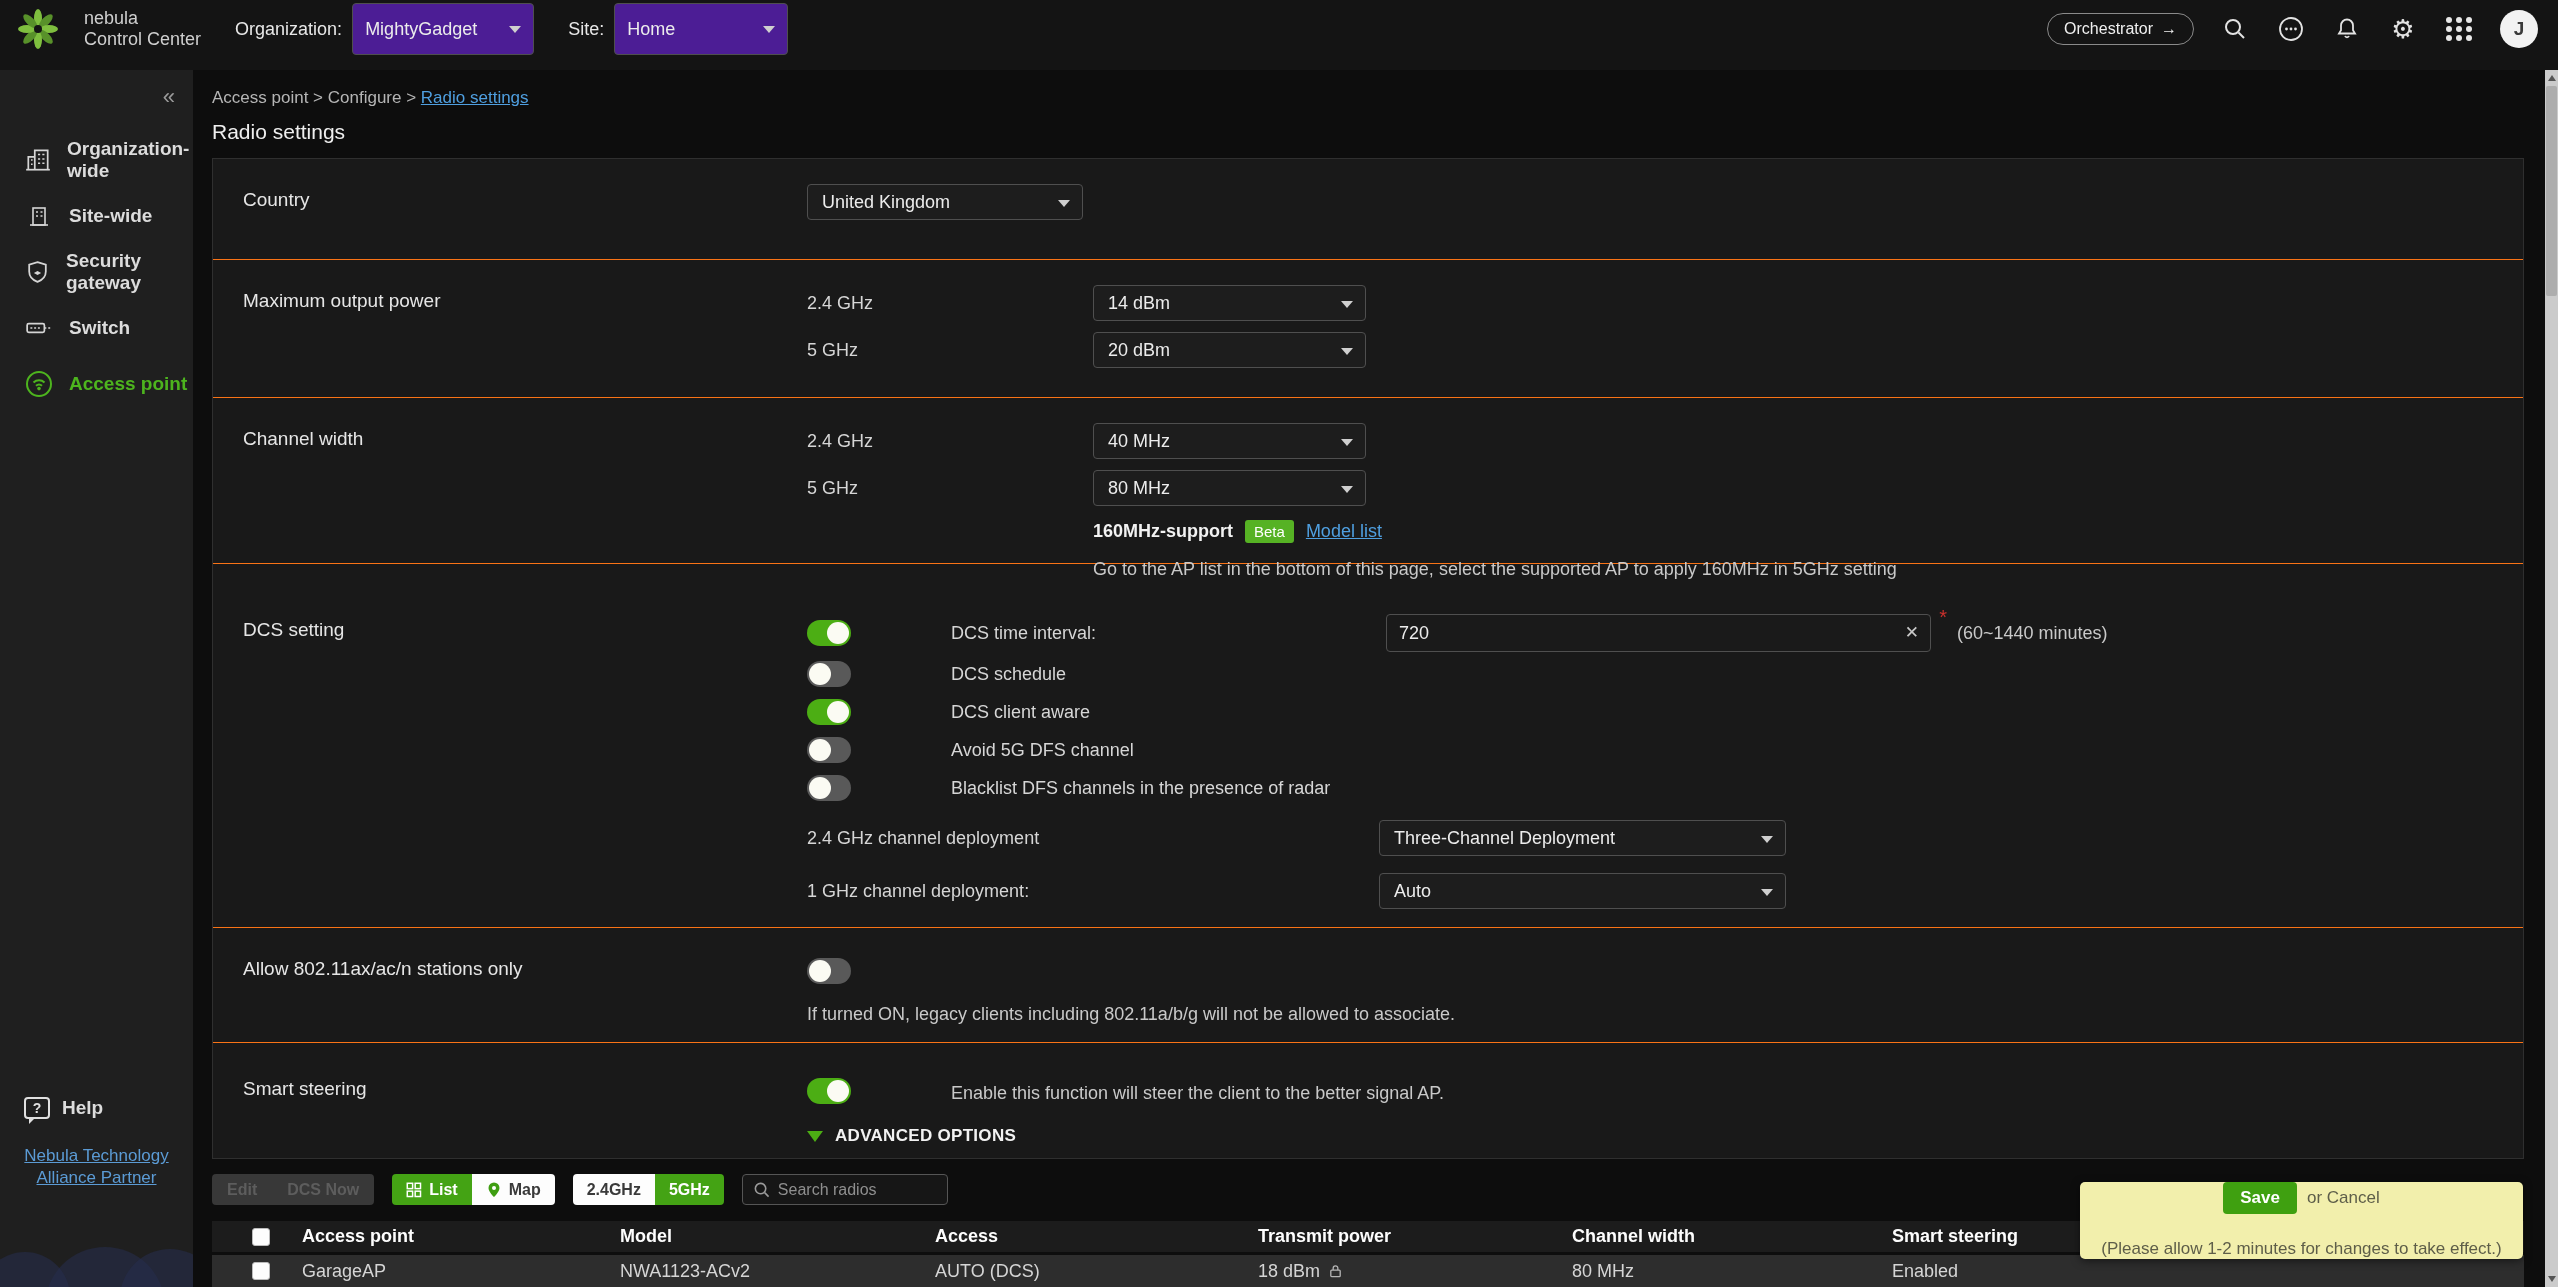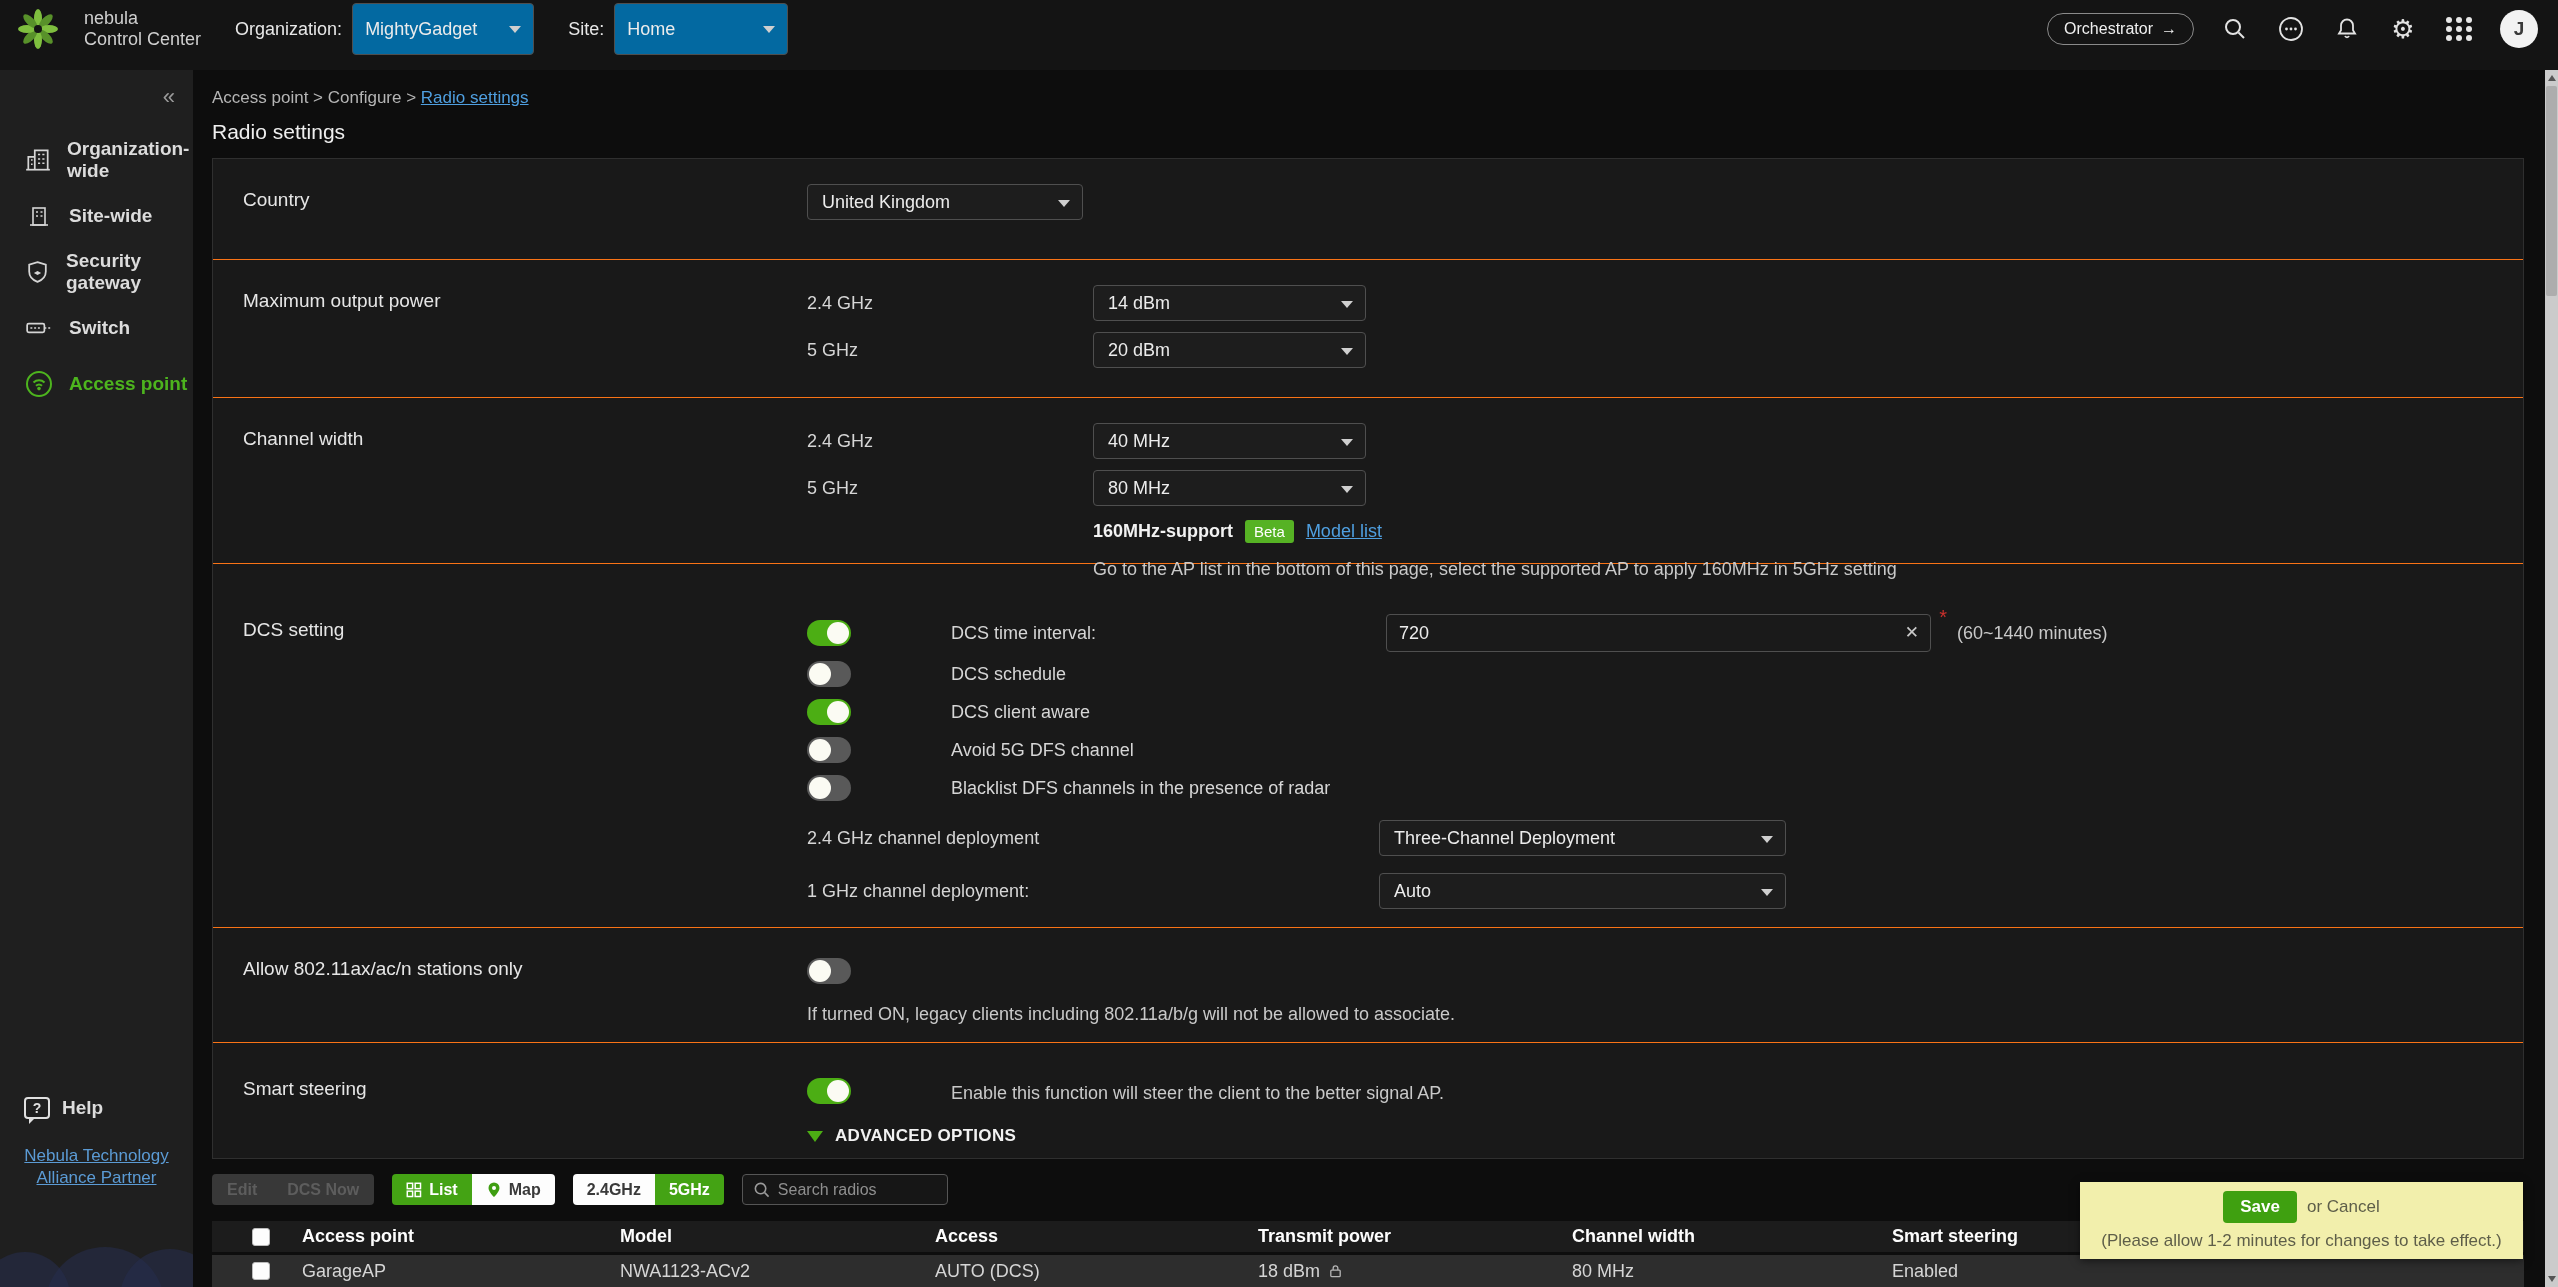--- a/index.html
+++ b/index.html
@@ -8,21 +8,21 @@
   .page { position:relative; width:2558px; height:1287px; background:#0d0d0d; color:#d9d9d9; }
 
   
   .header { position:absolute; top:0; left:0; width:100%; height:70px; background:#141414; z-index:5; }
   .header-row { display:flex; align-items:center; height:52px; padding:6px 20px 0 16px; }
   .brand { display:flex; align-items:center; gap:24px; }
   .brand-text { font-size:18px; line-height:21px; color:#cfcfcf; }
   .hdr-group { display:flex; align-items:center; margin-left:34px; gap:10px; }
   .hdr-label { font-size:18px; color:#e8e8e8; white-space:nowrap; }
   .hdr-select { display:flex; align-items:center; justify-content:space-between; height:52px;
-                background:#0369a1; border:1px solid #4f4f4f; border-radius:4px; padding:0 12px;
+                background:#4c1d95; border:1px solid #4f4f4f; border-radius:4px; padding:0 12px;
                 font-size:18px; color:#ececec; cursor:pointer; }
   .w182 { width:182px; } .w174 { width:174px; }
   .hdr-right { margin-left:auto; display:flex; align-items:center; gap:26px; }
   .pill { display:flex; align-items:center; gap:8px; border:1px solid #8a8a8a; border-radius:17px;
           height:32px; padding:0 16px; font-size:16px; color:#f0f0f0; cursor:pointer; white-space:nowrap; }
   .icon-btn { display:flex; align-items:center; justify-content:center; width:30px; height:30px; cursor:pointer; }
   .gear-glyph { font-size:26px; color:#e3e3e3; line-height:1; }
   .apps-grid { display:grid; grid-template-columns:repeat(3,7px); grid-gap:3px; }
   .apps-grid span { width:6px; height:6px; border-radius:50%; background:#e8e8e8; }
   .avatar { width:38px; height:38px; border-radius:50%; background:#f2f2f2; color:#3a3a3a;
@@ -133,22 +133,22 @@
   .tcell { font-size:18px; }
   .trow:not(.thead) .tcell { color:#d5d5d5; }
   .col-cb { flex:0 0 90px; padding-left:40px; display:flex; align-items:center; }
   .col-a { flex:0 0 318px; } .col-b { flex:0 0 315px; } .col-c { flex:0 0 323px; }
   .col-d { flex:0 0 314px; display:flex; align-items:center; gap:8px; }
   .col-e { flex:0 0 320px; } .col-f { flex:1; }
   .checkbox { width:18px; height:18px; background:#fdfdfd; border-radius:3px; border:1px solid #bbb; cursor:pointer; }
 
   
   .save-bar { position:absolute; right:35px; bottom:28px; width:443px; height:77px; background:#f2efac;
-              border-radius:0; box-shadow:0 2px 8px rgba(0,0,0,.5); z-index:9;
-              display:flex; flex-direction:column; align-items:center; justify-content:center; gap:8px; }
+              border-radius:5px; box-shadow:0 2px 8px rgba(0,0,0,.5); z-index:9;
+              display:flex; flex-direction:column; align-items:center; justify-content:space-between; gap:8px; }
   .save-line { display:flex; align-items:center; gap:10px; }
   .save-btn { background:#3fa010; color:#fff; font-size:17px; font-weight:bold; border:none;
               border-radius:4px; padding:6px 17px; cursor:pointer; font-family:"Liberation Sans",sans-serif; }
   .or-cancel { font-size:17px; color:#5e5e49; cursor:pointer; }
   .save-note { font-size:17px; color:#5e5e49; }
 
   
   .scrollbar { position:absolute; top:70px; right:0; bottom:0; width:13px; background:#cbcbcb; z-index:6; }
   .sb-up, .sb-down { position:absolute; left:0; width:13px; height:16px; display:flex; align-items:center; justify-content:center; }
   .sb-up { top:0; } .sb-down { bottom:0; }

